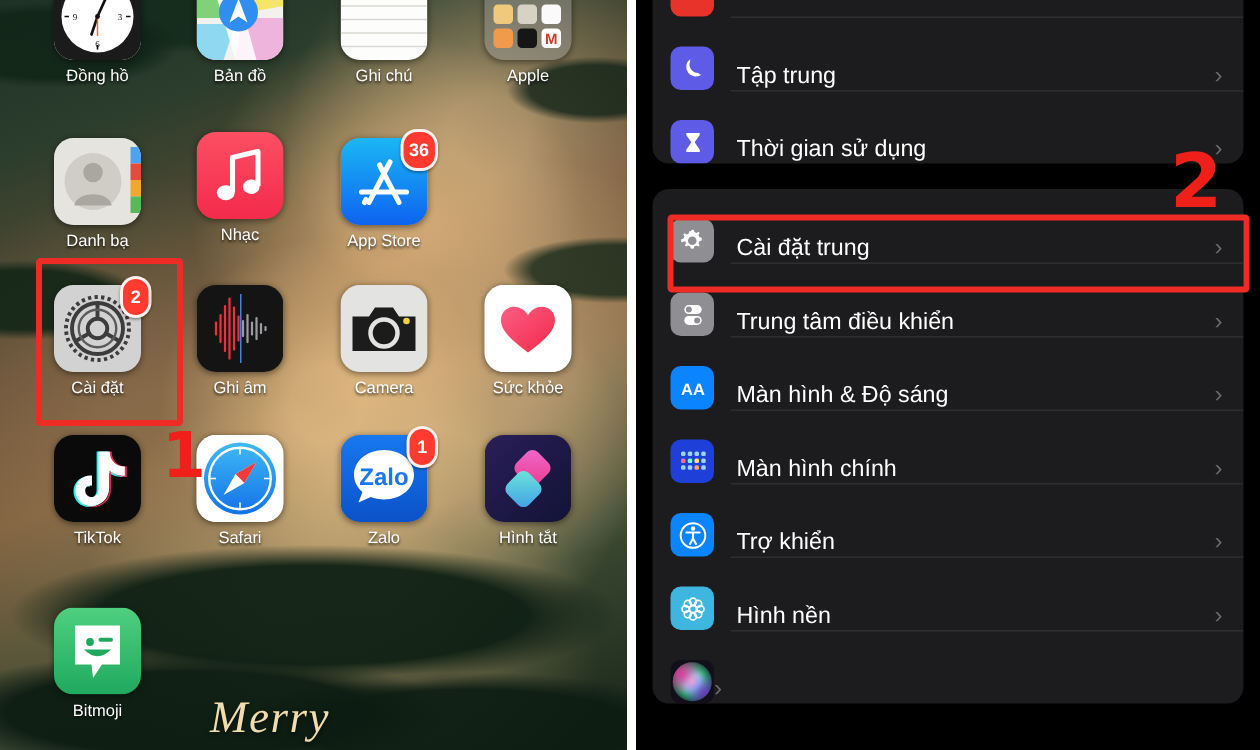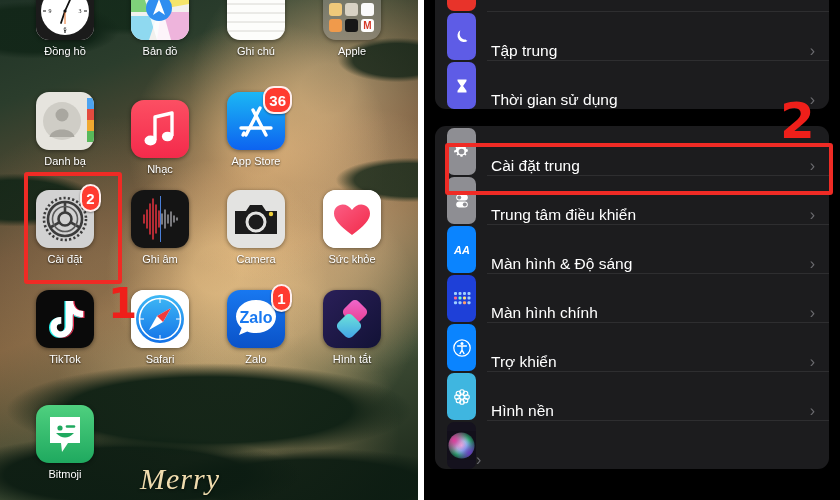--- a/index.html
+++ b/index.html
@@ -51,21 +51,21 @@
     display:flex; align-items:center; justify-content:center;
   }
   .app .lbl {
     margin-top:5px; font-size:11px; color:#fff; line-height:12px;
     text-shadow:0 1px 2px rgba(0,0,0,.8); white-space:nowrap;
     overflow:hidden; text-overflow:ellipsis;
   }
   .badge {
     position:absolute; top:-6px; right:-7px; min-width:21px; height:21px;
     background:#ff3b30; border:2px solid rgba(255,255,255,.92);
-    border-radius:11px; color:#fff; font-size:15px; font-weight:bold;
+    border-radius:11px; color:#fff; font-size:12px; font-weight:bold;
     display:flex; align-items:center; justify-content:center;
     padding:12px 4px; z-index:5; box-shadow:0 1px 2px rgba(0,0,0,.4);
   }
 
   
   .hl-box { position:absolute; border:4px solid #ef2b25; border-radius:3px; z-index:30; }
   .step-num {
     position:absolute; color:#ef1f1a; font-weight:bold; z-index:31;
     font-family:"DejaVu Sans",sans-serif; line-height:1;
   }
@@ -75,23 +75,23 @@
     position:absolute; left:424px; top:0; width:416px; height:500px;
     background:#000; overflow:hidden;
   }
   .grp { background:#1c1c1e; border-radius:11px; margin:0 11px; overflow:hidden; }
   .row { position:relative; display:flex; align-items:flex-end; height:49px; padding-left:12px; }
   .row + .row::before {
     content:""; position:absolute; left:52px; right:0; top:0; height:1px;
     background:#2e2e30;
   }
   .row .ricon {
-    width:29px; height:47px; border-radius:7px; flex:none;
+    width:29px; height:29px; border-radius:7px; flex:none;
     display:flex; align-items:center; justify-content:center;
-    overflow:hidden; position:relative;font-style:italic;
+    overflow:hidden; position:relative;
   }
   .row .rlabel {
     margin-left:15px; color:#fff; font-size:15.5px; flex:1;
     white-space:nowrap; overflow:hidden;
   }
   .row .chev { color:#6a6a6e; font-size:16px; margin-right:14px; flex:none; }
   .gap { height:17px; }
 
   svg { display:block; }
 </style>
@@ -190,21 +190,21 @@
           <rect x="51" y="28" width="7" height="11" fill="#f0a830"></rect>
           <rect x="51" y="39" width="7" height="11" fill="#58b85a"></rect>
           <circle cx="26" cy="29" r="19" fill="#cfcdc6"></circle>
           <circle cx="26" cy="23" r="6.5" fill="#a9a7a0"></circle>
           <path d="M13.5 45 C15 35 37 35 38.5 45 Z" fill="#a9a7a0"></path>
         </svg>
       </div>
       <div class="lbl">Danh bạ</div>
     </div>
 
-    <div class="app" style="left:131px; top:100px;text-align:center;">
+    <div class="app" style="left:131px; top:88px;text-align:center;">
       <div class="ic">
         <svg viewBox="0 0 58 58" width="58" height="58">
           <defs>
               <linearGradient id="mg" x1="0" y1="0" x2="0" y2="1">
             <stop offset="0" stop-color="#fc4f63"></stop>
                 <stop offset="1" stop-color="#f42a4b"></stop>
           </linearGradient>
             </defs>
           <rect width="58" height="58" fill="url(#mg)"></rect>
           <path d="M24 40 V17 L41 13 V36" fill="none" stroke="#fff" stroke-width="3.4" stroke-linejoin="round"></path>

